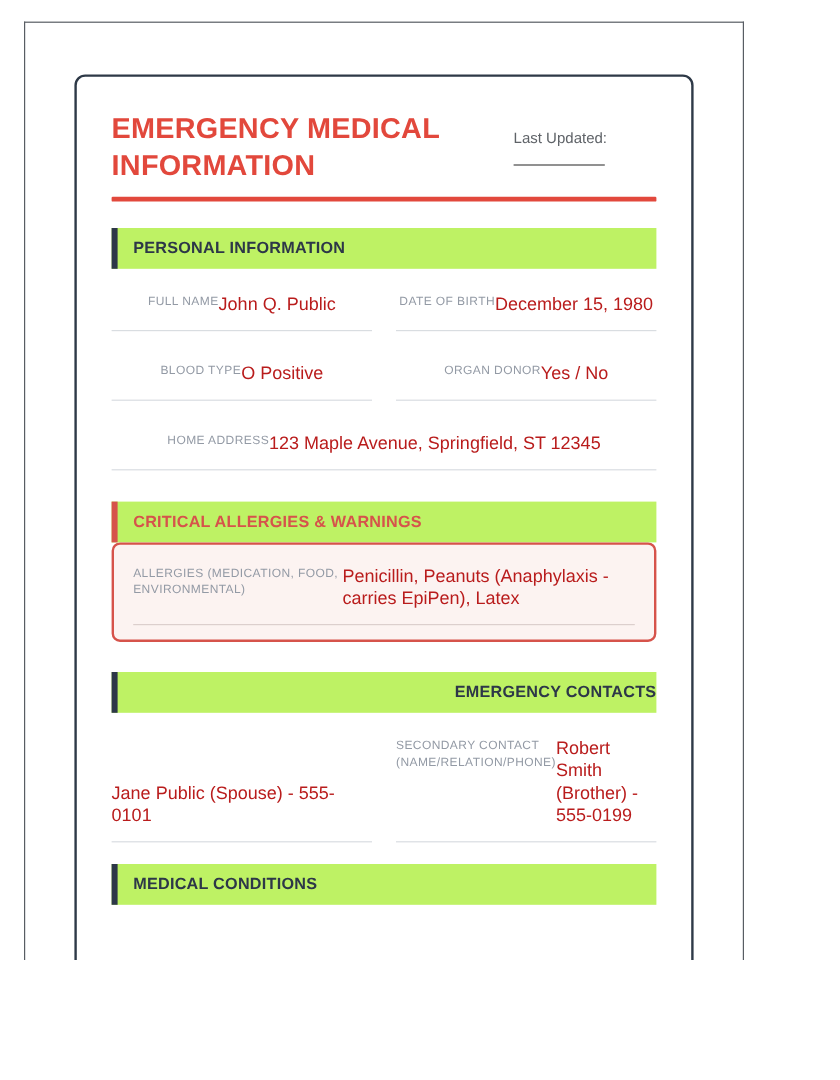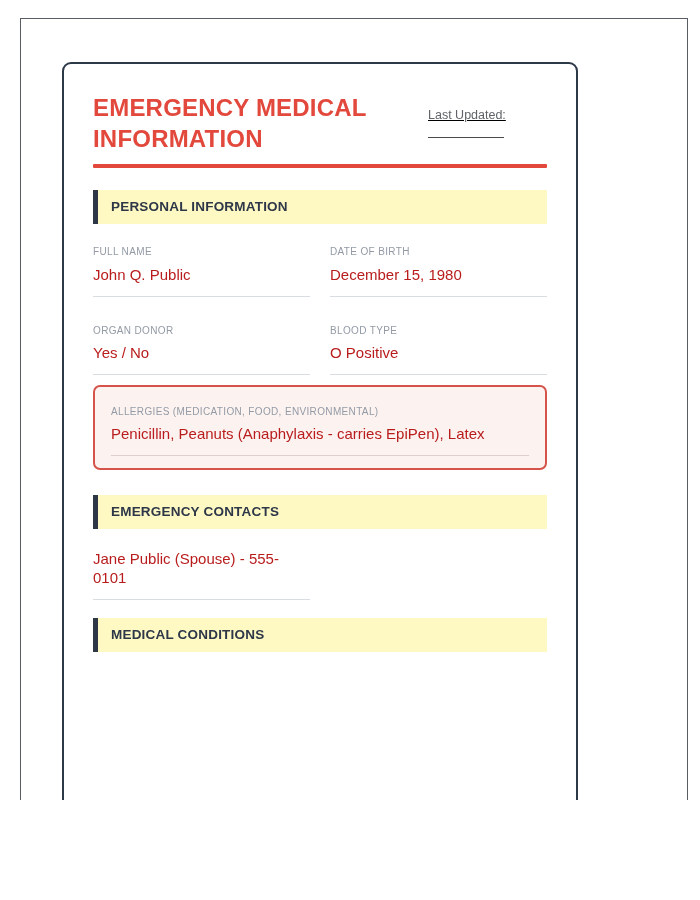--- a/index.html
+++ b/index.html
@@ -1,65 +1,65 @@
 <!DOCTYPE html>
 <html><head>
 <meta charset="utf-8">
 <style>
   * { margin:0; padding:0; box-sizing:border-box; }
   html,body { width:700px; height:900px; background:#ffffff;
     font-family:"Liberation Sans","DejaVu Sans",sans-serif; }
   .viewport { position:relative; width:700px; height:900px; background:#fff; overflow:hidden; }
 
   .page-sheet {
-    position:absolute; left:20px; top:18px; width:668px; height:782px;
+    position:absolute; left:20px; top:18px; width:600px; height:782px;
     background:#fff; border:1px solid #585d63; border-bottom:none; overflow:hidden;
   }
 
   .card {
     position:absolute; left:41px; top:43px; width:516px; height:860px;
     background:#fff; border:2px solid #2e3947; border-radius:9px;
     padding:28px 29px 40px 29px;
   }
 
   
   .card-header { display:flex; align-items:flex-start; }
   .doc-title {
     flex:1; max-width:335px; font-size:24px; font-weight:bold;
     color:#e2483c; line-height:1.3; letter-spacing:0.2px;
   }
-  .last-updated { width:117px; padding-top:16px;text-decoration:underline; }
+  .last-updated { width:117px; padding-top:16px; }
   .last-updated-label { font-size:12.5px; color:#5f6368; }
   .blank-line { width:76px; height:1px; background:#4a4a4a; margin-top:15px; }
   .red-rule { height:4px; background:#e2483c; margin-top:10px; border-radius:1px; }
 
   
   .section-bar {
-    height:34px; line-height:34px; background:#fef9c3;
+    height:34px; line-height:34px; background:#bef264;
     border-left:5px solid #2d3748; padding-left:13px;
     font-size:13.5px; font-weight:bold; color:#2d3748; letter-spacing:0.2px;
   }
   .section-bar.red { border-left-color:#d6534b; color:#d6534b; }
 
   
   .fields-grid { display:grid; grid-template-columns:1fr 1fr; column-gap:20px; row-gap:27px; margin-top:21px; }
-  .field { border-bottom:1px solid #d9dde1; display:flex; flex-direction:column;justify-content:center; }
+  .field { border-bottom:1px solid #d9dde1; display:flex; flex-direction:row;justify-content:center; }
   .field-label { font-size:10px; color:#939aa5; letter-spacing:0.35px; line-height:1.35; margin-bottom:7px; }
   .field-value { font-size:15px; color:#b91c1c; line-height:1.25; margin-bottom:11px; }
   .field.bottom-align .field-value { margin-top:auto; }
   .full-width { margin-top:27px; }
 
   .mt22 { margin-top:22px; }
   .mt26 { margin-top:26px; }
-  .mt25 { margin-top:25px; }
+  .mt25 { margin-top:25px;text-align:right; }
   .mt18 { margin-top:18px; }
 
   
   .warning-box {
-    margin-top:10px; border:2px solid #d6534b; border-radius:7px;
+    border:2px solid #d6534b; border-radius:7px;
     background:#fcf3f1; padding:18px 16px 12px 16px;
   }
   .warning-box .field { border-bottom:1px solid #dccfcd; }
 </style>
 </head>
 <body>
 
 <div class="viewport">
   <div class="page-sheet">
     <div class="card">
@@ -78,43 +78,52 @@
       <div class="fields-grid">
         <div class="field">
           <div class="field-label">FULL NAME</div>
           <div class="field-value">John Q. Public</div>
         </div>
         <div class="field">
           <div class="field-label">DATE OF BIRTH</div>
           <div class="field-value">December 15, 1980</div>
         </div>
         <div class="field">
+          <div class="field-label">BLOOD TYPE</div>
+          <div class="field-value">O Positive</div>
+        </div>
+        <div class="field">
           <div class="field-label">ORGAN DONOR</div>
           <div class="field-value">Yes / No</div>
         </div>
-        <div class="field">
-          <div class="field-label">BLOOD TYPE</div>
-          <div class="field-value">O Positive</div>
-        </div>
       </div>
 
+      <div class="field full-width">
+        <div class="field-label">HOME ADDRESS</div>
+        <div class="field-value">123 Maple Avenue, Springfield, ST 12345</div>
+      </div>
 
+      <div class="section-bar red mt26">CRITICAL ALLERGIES &amp; WARNINGS</div>
 
       <div class="warning-box">
         <div class="field">
           <div class="field-label">ALLERGIES (MEDICATION, FOOD, ENVIRONMENTAL)</div>
           <div class="field-value">Penicillin, Peanuts (Anaphylaxis - carries EpiPen), Latex</div>
         </div>
       </div>
 
       <div class="section-bar mt25">EMERGENCY CONTACTS</div>
 
       <div class="fields-grid">
         <div class="field bottom-align">
           <div class="field-value">Jane Public (Spouse) - 555-0101</div>
         </div>
+        <div class="field bottom-align">
+          <div class="field-label">SECONDARY CONTACT (NAME/RELATION/PHONE)</div>
+          <div class="field-value">Robert Smith (Brother) - 555-0199</div>
+        </div>
       </div>
 
       <div class="section-bar mt18">MEDICAL CONDITIONS</div>
 
     </div>
   </div>
 </div>
 
 </body></html>

